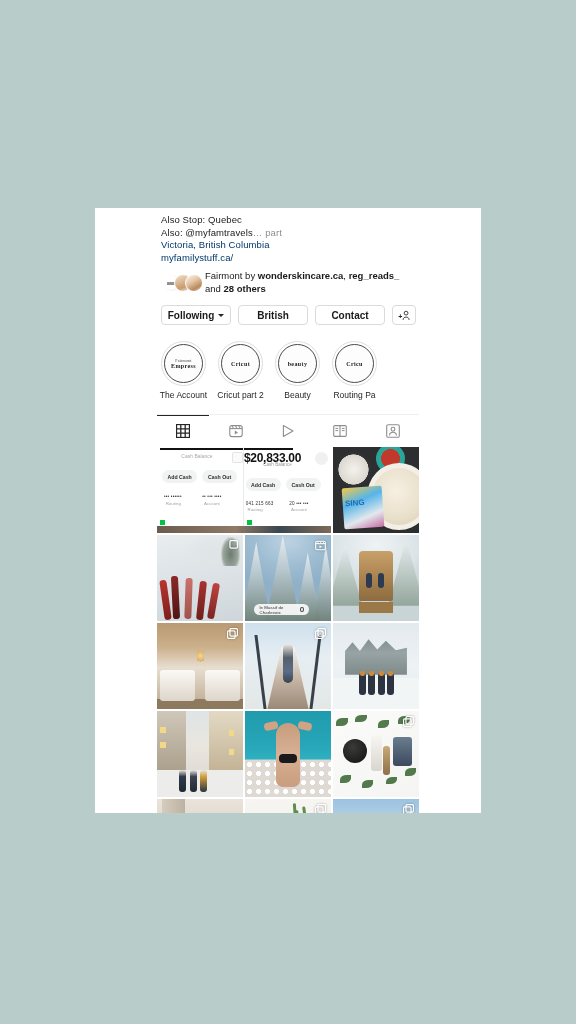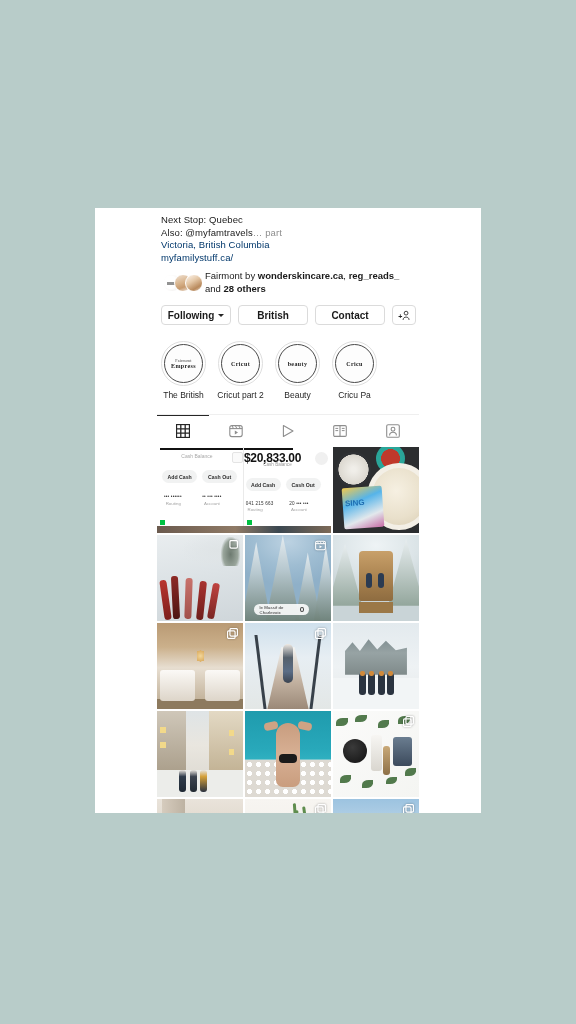--- a/index.html
+++ b/index.html
@@ -336,21 +336,21 @@
   .a-food .dvd-t{position:absolute; left:6%; top:26%; font-size:8px; font-weight:700; color:#1f6fb2; font-family:"Liberation Sans",sans-serif;}
 
   .grid-wrap { position: relative; }
 </style>
 </head>
 <body style="background: rgb(184, 204, 201);">
 
 <div id="card">
 
   <div class="bio">
-    <div class="bio-line">Next Stop: Quebec</div>
+    <div class="bio-line">Also Stop: Quebec</div>
     <div class="bio-line"><span>Also: @myfamtravels</span><span class="muted">… part</span></div>
     <div class="bio-line link">Victoria, British Columbia</div>
     <div class="bio-line link">myfamilystuff.ca/</div>
   </div>
 
   <div class="followed">
     <div class="fb-avatars">
       <div class="fb-av a1"></div>
       <div class="fb-av a2"></div>
       <div class="fb-av a3"></div>
@@ -383,21 +383,21 @@
 
   <div class="highlights">
 
     <div class="hl">
       <div class="hl-ring">
         <div class="hl-inner">
           <span class="t1">Fairmont</span>
           <span class="t2">Empress</span>
         </div>
       </div>
-      <div class="hl-label">The British</div>
+      <div class="hl-label">The Account</div>
     </div>
 
     <div class="hl">
       <div class="hl-ring">
         <div class="hl-inner">
           <span class="t1"></span>
           <span class="t2">Cricut</span>
         </div>
       </div>
       <div class="hl-label">Cricut part 2</div>
@@ -414,21 +414,21 @@
     </div>
 
 
     <div class="hl">
       <div class="hl-ring">
         <div class="hl-inner">
           <span class="t1"></span>
           <span class="t2">Cricu</span>
         </div>
       </div>
-      <div class="hl-label">Cricu Pa</div>
+      <div class="hl-label">Routing Pa</div>
     </div>
 
   </div>
 
   <div class="tabs">
     <div class="tab active">
       <svg width="14" height="14" viewBox="0 0 14 14">
         <rect x="0.5" y="0.5" width="13" height="13" fill="none" stroke="#262626" stroke-width="1.3"></rect>
         <path d="M4.8 0.5V13.5 M9.2 0.5V13.5 M0.5 4.8H13.5 M0.5 9.2H13.5" stroke="#262626" stroke-width="1.3"></path>
       </svg>

